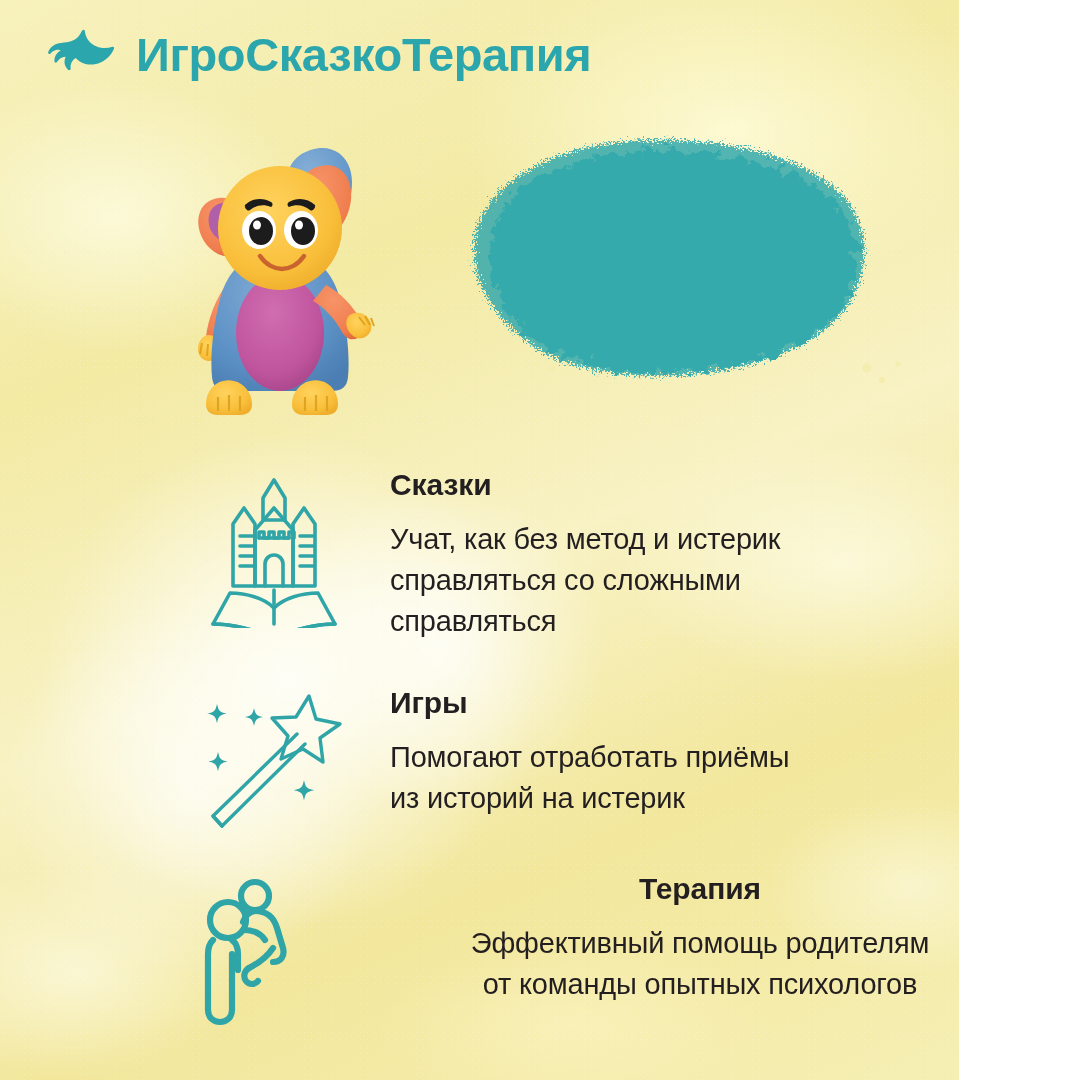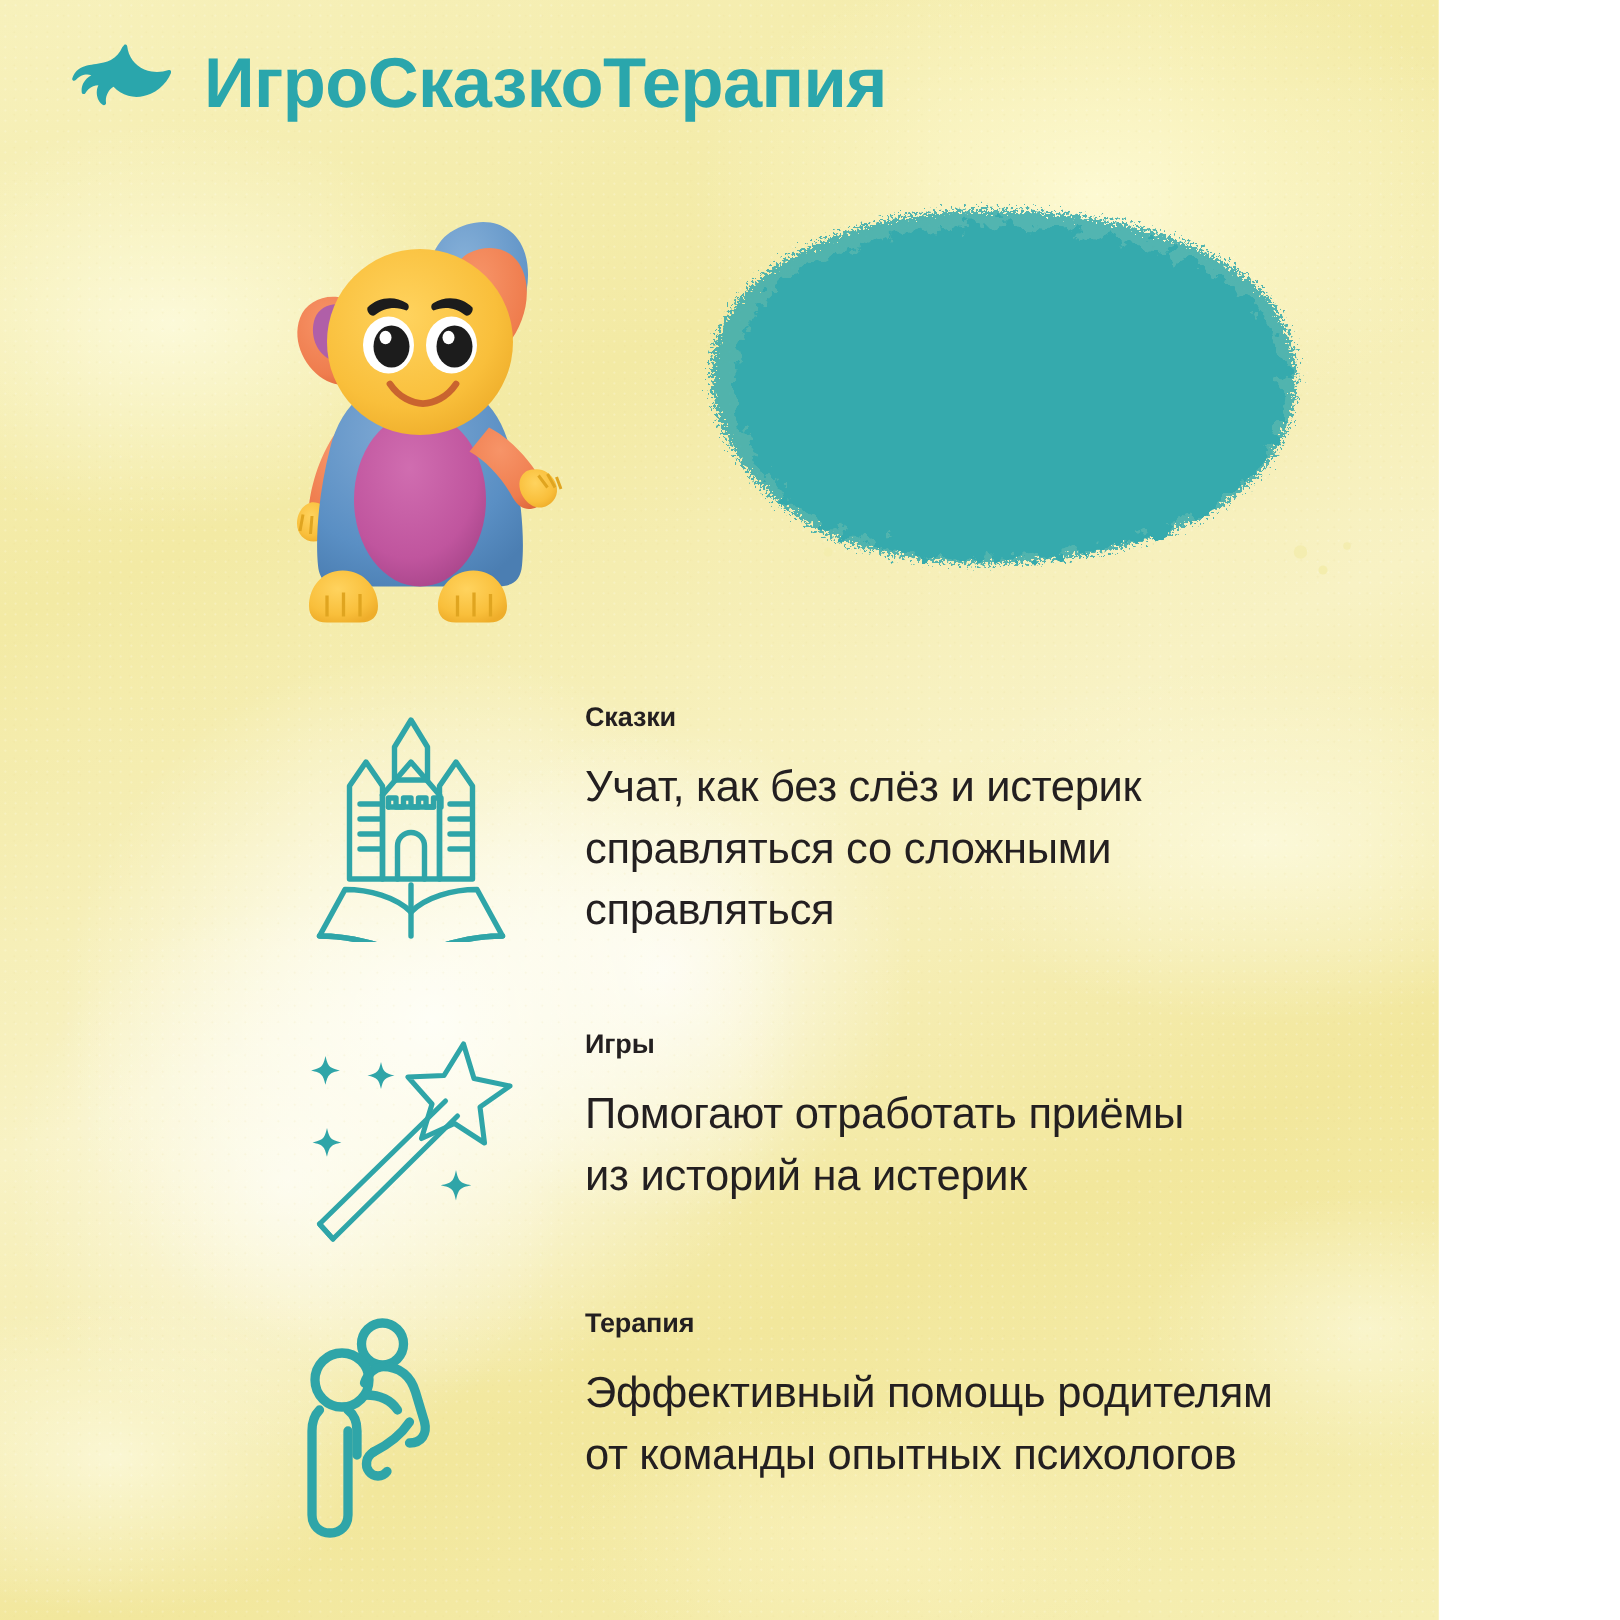--- a/index.html
+++ b/index.html
@@ -98,38 +98,38 @@
     align-items: flex-start;
   }
   .feature-icon {
     flex: 0 0 auto;
     display: flex;
     align-items: flex-start;
     justify-content: center;
   }
   .feature-text { flex: 1 1 auto; }
   .feature-title {
-    font-size: 18px;
+    font-size: 30px;
     font-weight: 700;
     color: #231f20;
     line-height: 1.15;
     letter-spacing: -0.1px;
   }
   .feature-desc {
     margin-top: 16px;
     font-size: 29px;
     font-weight: 400;
     color: #231f20;
     line-height: 1.42;
     letter-spacing: -0.2px;
   }
 
   #feature-skazki   { left: 190px; top: 468px; width: 820px; }
   #feature-igry     { left: 190px; top: 686px; width: 820px; }
-  #feature-terapiya { left: 190px; top: 872px; width: 820px; }
+  #feature-terapiya { left: 190px; top: 872px; width: 820px; text-align: center; }
 
   #feature-skazki   .feature-icon { width: 168px; }
   #feature-igry     .feature-icon { width: 168px; }
   #feature-terapiya .feature-icon { width: 168px; }
 
   #feature-skazki   .feature-text { padding-left: 32px; }
   #feature-igry     .feature-text { padding-left: 32px; }
   #feature-terapiya .feature-text { padding-left: 32px; }
 
   #feature-igry .feature-icon  { margin-top: 4px; }
@@ -275,21 +275,21 @@
           <path d="M75 140c-10-10-28-15-44-15l-17 31c18 0 44 5 61 16"></path>
           <path d="M75 140c10-10 28-15 44-15l17 31c-18 0-44 5-61 16"></path>
           <path d="M75 156v-16"></path>
           <path d="M14 156c18 0 44 5 61 16 17-11 43-16 61-16"></path>
         </g>
       </svg>
     </div>
     <div class="feature-text">
       <div class="feature-title">Сказки</div>
       <div class="feature-desc">
-        <div>Учат, как без слёз и истерик</div>
+        <div>Учат, как без метод и истерик</div>
         <div>справляться со сложными</div>
         <div>справляться</div>
       </div>
     </div>
   </div>
 
   <div class="feature" id="feature-igry">
     <div class="feature-icon">
       <svg width="150" height="150" viewBox="0 0 150 150" aria-hidden="true">
         <g fill="none" stroke="#2fa5a8" stroke-width="3.4" stroke-linecap="round" stroke-linejoin="round">

